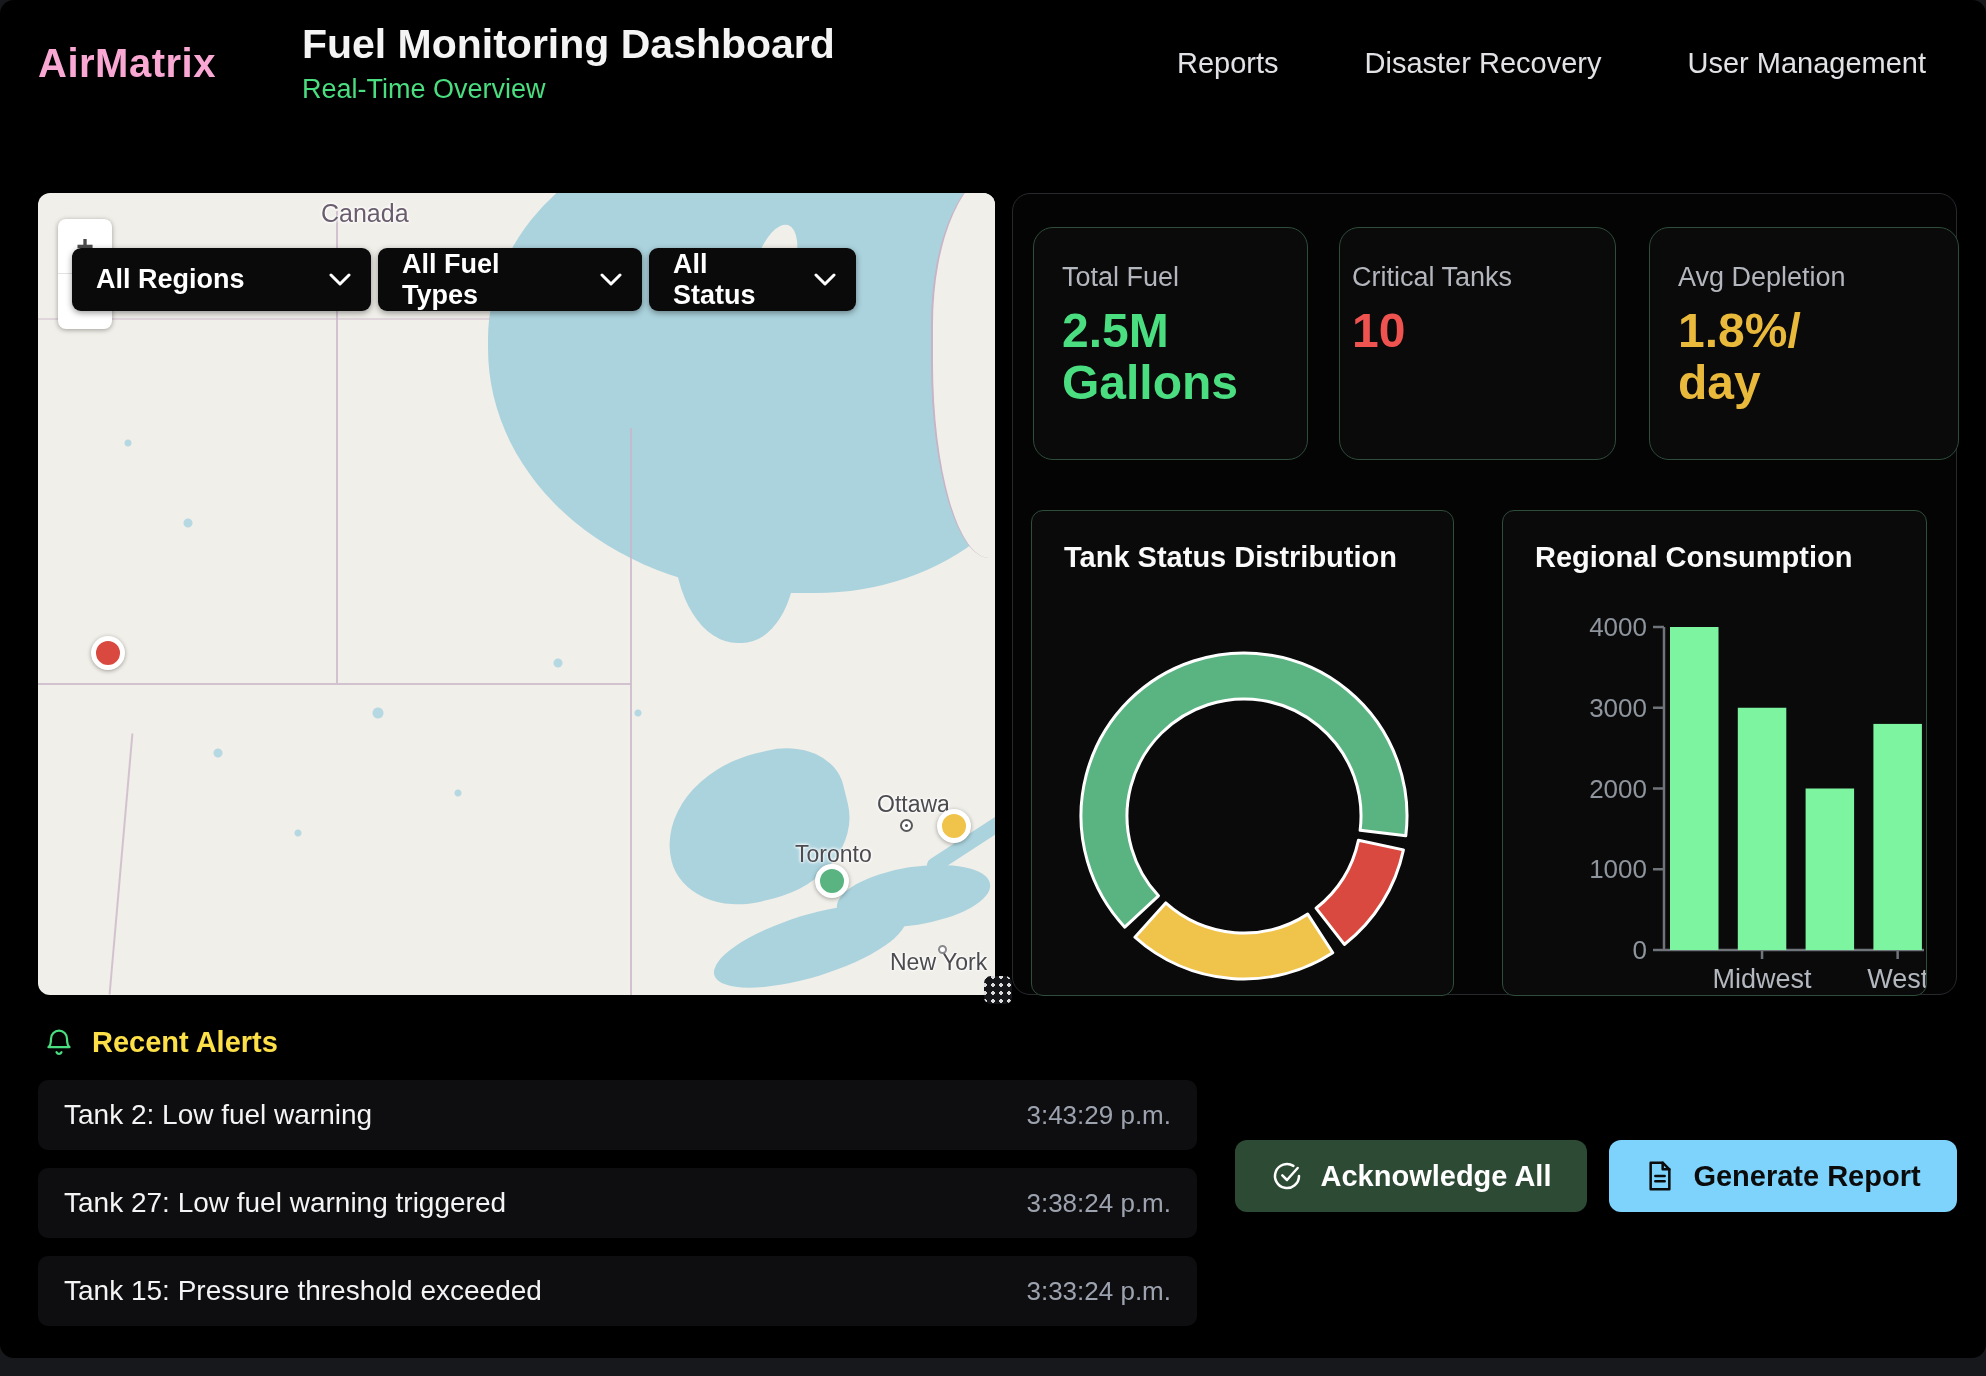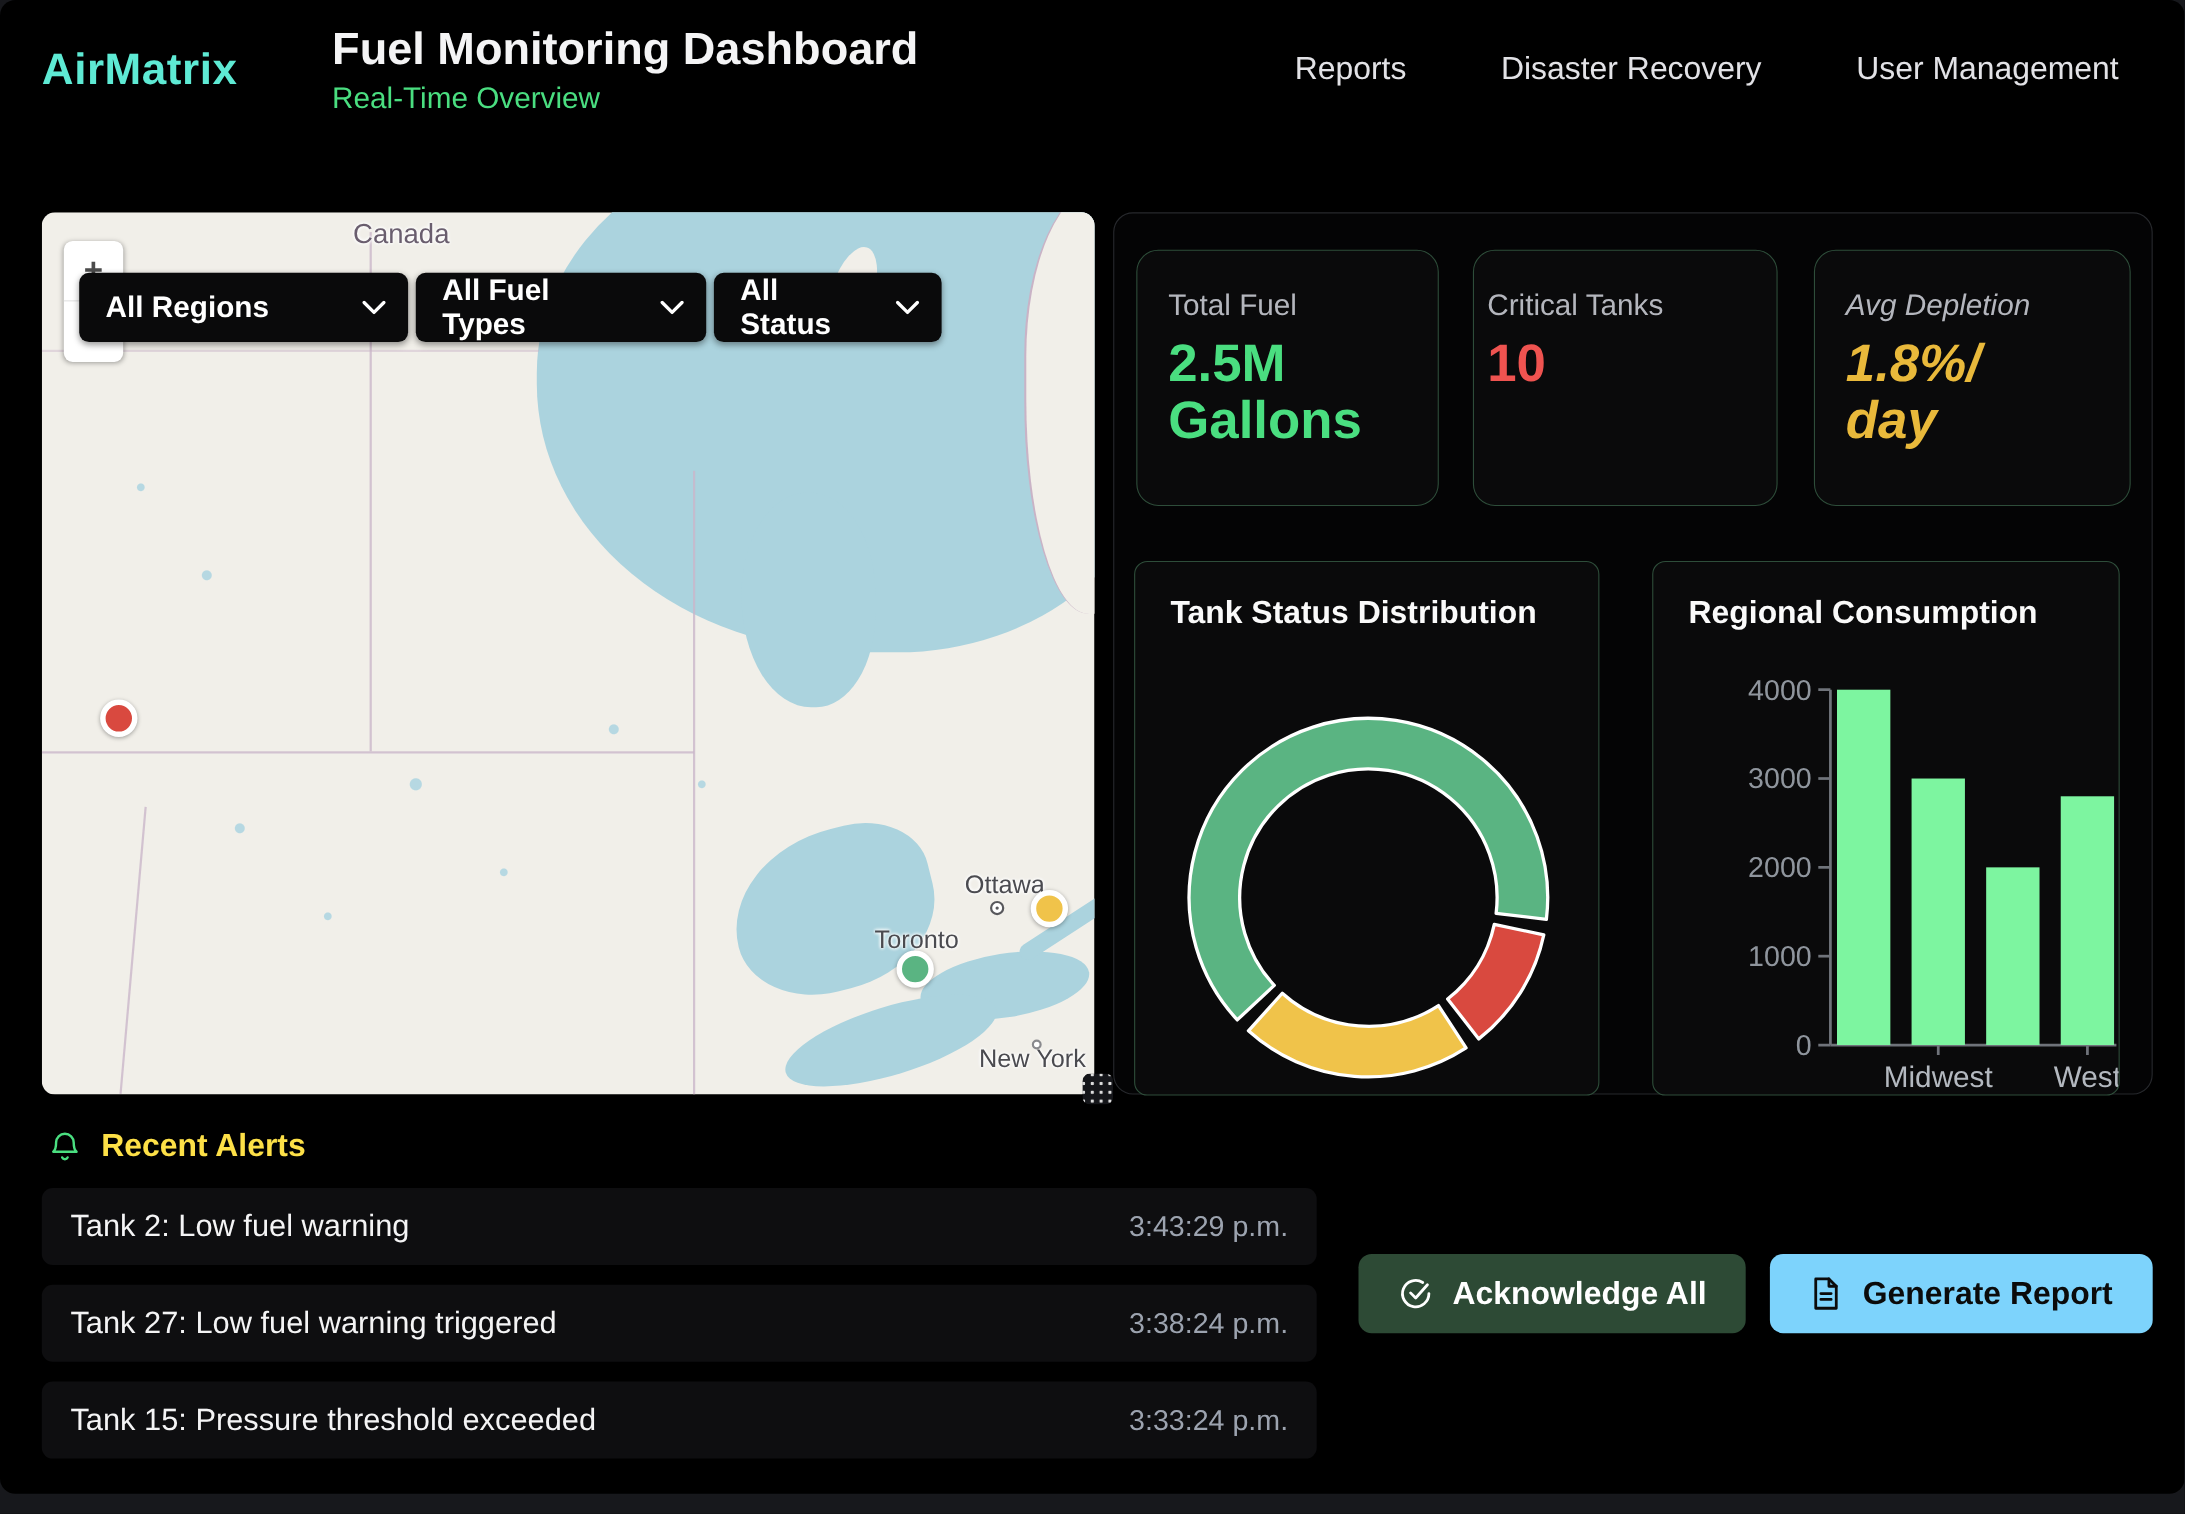--- a/index.html
+++ b/index.html
@@ -2,21 +2,21 @@
 <html><head>
 <meta charset="utf-8">
 <style>
   html,body{margin:0;padding:0;background:#17181c;}
   *{box-sizing:border-box;font-family:"Liberation Sans","DejaVu Sans",sans-serif;}
   #app{position:relative;width:1986px;height:1376px;background:#17181c;overflow:hidden;}
   #content{position:absolute;left:0;top:0;width:1986px;height:1358px;background:#000;border-radius:14px;overflow:hidden;}
 
   
   #header{position:absolute;left:0;top:0;width:100%;height:127px;display:flex;align-items:center;padding:0 60px 0 38px;}
-  #logo{font-size:40px;font-weight:bold;color:#5eead4;letter-spacing:.5px;text-align:right;}
+  #logo{font-size:40px;font-weight:bold;color:#f9a8d4;letter-spacing:.5px;text-align:right;}
   #title-block{margin-left:86px;}
   #page-title{font-size:41px;font-weight:bold;color:#f4f4f5;line-height:1.1;}
   #page-subtitle{font-size:27px;color:#4ade80;margin-top:6px;}
   #nav{margin-left:auto;display:flex;gap:86px;}
   .nav-item{font-size:29px;color:#e2e2e6;cursor:pointer;}
 
   
   #map{position:absolute;left:38px;top:193px;width:957px;height:802px;background:#f1efe9;border-radius:12px;overflow:hidden;
        background-image:radial-gradient(circle 5px at 180px 560px,#b6d8e2 4px,transparent 5px),
                         radial-gradient(circle 4px at 260px 640px,#b6d8e2 3px,transparent 4px),
@@ -64,21 +64,21 @@
   #filter-status{width:207px;}
   .chev{margin-left:18px;flex:none;}
   #resize-handle{position:absolute;left:984px;top:976px;width:28px;height:28px;background:#15161a;border-radius:7px;
      background-image:radial-gradient(#dcdcdc 1.6px,transparent 1.8px);background-size:8px 8px;background-position:5px 5px;cursor:grab;}
 
   
   #right-panel{position:absolute;left:1012px;top:193px;width:945px;height:802px;border:1px solid #27292d;border-radius:18px;background:#040405;}
   .stat-card{position:absolute;top:33px;height:233px;background:#0a0a0b;border:1px solid #2e4d3a;border-radius:20px;padding:34px 28px;}
   #stat-0{left:20px;width:275px;}
   #stat-1{left:326px;width:277px;padding-left:12px;}
-  #stat-2{left:636px;width:288px;font-style:italic;}
+  #stat-2{left:636px;width:310px;}
   .stat-label{font-size:27px;color:#b4b6bd;}
   .stat-value{font-size:48px;font-weight:bold;line-height:1.08;margin-top:12px;white-space:pre-line;}
   #stat-0 .stat-value{color:#4ade80;}
   #stat-1 .stat-value{color:#ef5350;}
   #stat-2 .stat-value{color:#e9b93b;}
   .chart-card{position:absolute;top:316px;height:486px;background:#0a0a0b;border:1px solid #2e4d3a;border-radius:12px;overflow:hidden;}
   #donut-card{left:18px;width:423px;}
   #bar-card{left:489px;width:425px;}
   .chart-title{position:absolute;left:32px;top:30px;font-size:29px;font-weight:bold;color:#fafafa;}
   .chart-svg{position:absolute;left:0;top:0;}

